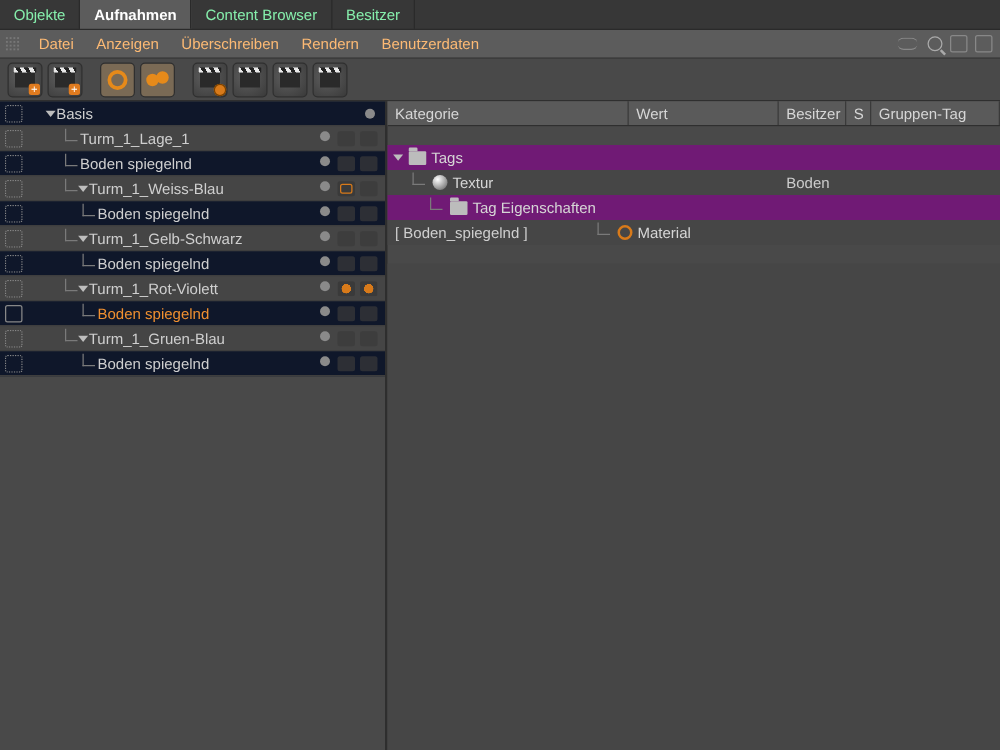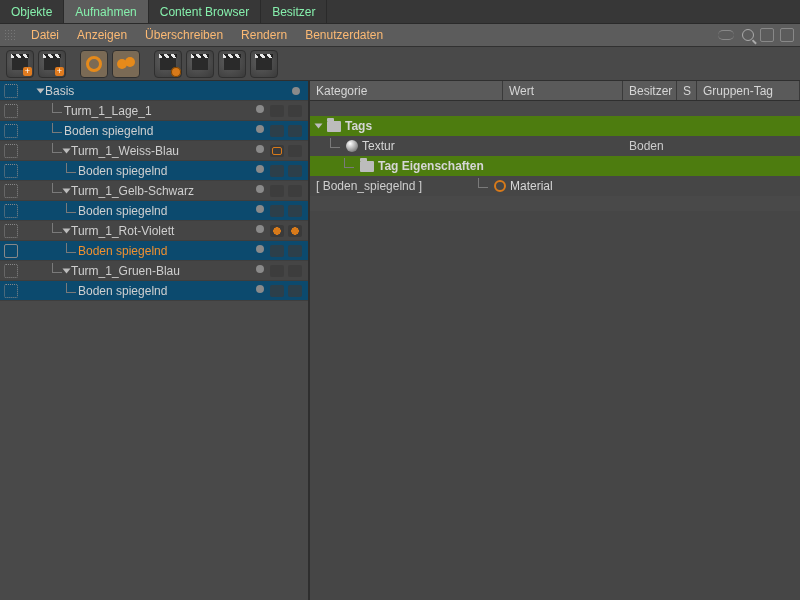--- a/index.html
+++ b/index.html
@@ -20,22 +20,22 @@
   }
   .tab {
     padding: 0 11px;
     line-height: 24px;
     color: #86efac;
     border-right: 1px solid #2a2a2a;
     cursor: default;
   }
   .tab.active {
     background: #5c5c5c;
-    color: #86efac;
-    font-weight: 400;
+    color: #ffffff;
+    font-weight: 700;
   }
 
   
   .menubar {
     display: flex;
     align-items: center;
     height: 23px;
     background: #5c5c5c;
     padding: 0 6px 0 4px;
     border-bottom: 1px solid #313131;
@@ -95,21 +95,21 @@
     width: 310px;
     border-right: 2px solid #2e2e2e;
     overflow: hidden;
   }
   .row {
     display:flex; align-items:center;
     height: 20px;
     padding-left: 4px;
     border-bottom: 1px solid #3e3e3e;
   }
-  .row.odd  { background:#0c4a6e; }
+  .row.odd  { background:#0f172a; }
   .row.even { background:#454545; }
   .vis {
     width:14px;height:14px;margin-right:2px;
     border:1px dotted #888;border-radius:2px;
   }
   .vis.full { border-style: solid; }
   .gutter { width: 18px; }
   .twisty {
     width:0;height:0;margin-right:2px;
     border-top:4px solid transparent;border-bottom:4px solid transparent;
@@ -132,21 +132,21 @@
   .thead {
     display:flex; height:20px; background:#5a5a5a;
     border-bottom:1px solid #2f2f2f;
   }
   .th {
     padding:0 6px; line-height:20px; color:#d6d6d6;
     border-right:1px solid #3a3a3a;
   }
   .c-cat{width:193px;} .c-wert{width:120px;} .c-bes{width:54px;} .c-s{width:20px;text-align:center;} .c-grp{flex:1;}
   .tbody .tr { display:flex; height:20px; align-items:center; }
-  .tbody .tr.odd{background:#4d7c0f;font-weight:bold;} .tbody .tr.even{background:#464646;}
+  .tbody .tr.odd{background:#701a75;} .tbody .tr.even{background:#464646;}
   .td { padding:0 6px; height:20px; line-height:20px; border-right:1px solid #3a3a3a00; }
   .catcell { width:193px; display:flex; align-items:center; }
   .wertcell{ width:120px; color:#cfcfcf; }
   .bescell { width:54px; }
   .scell   { width:20px; }
   .grpcell { flex:1; }
   .folder {
     width:14px;height:11px;background:#bcbcbc;border-radius:1px;margin:0 4px;position:relative;
   }
   .folder::before{content:"";position:absolute;top:-3px;left:0;width:7px;height:3px;background:#bcbcbc;border-radius:1px 1px 0 0;}

